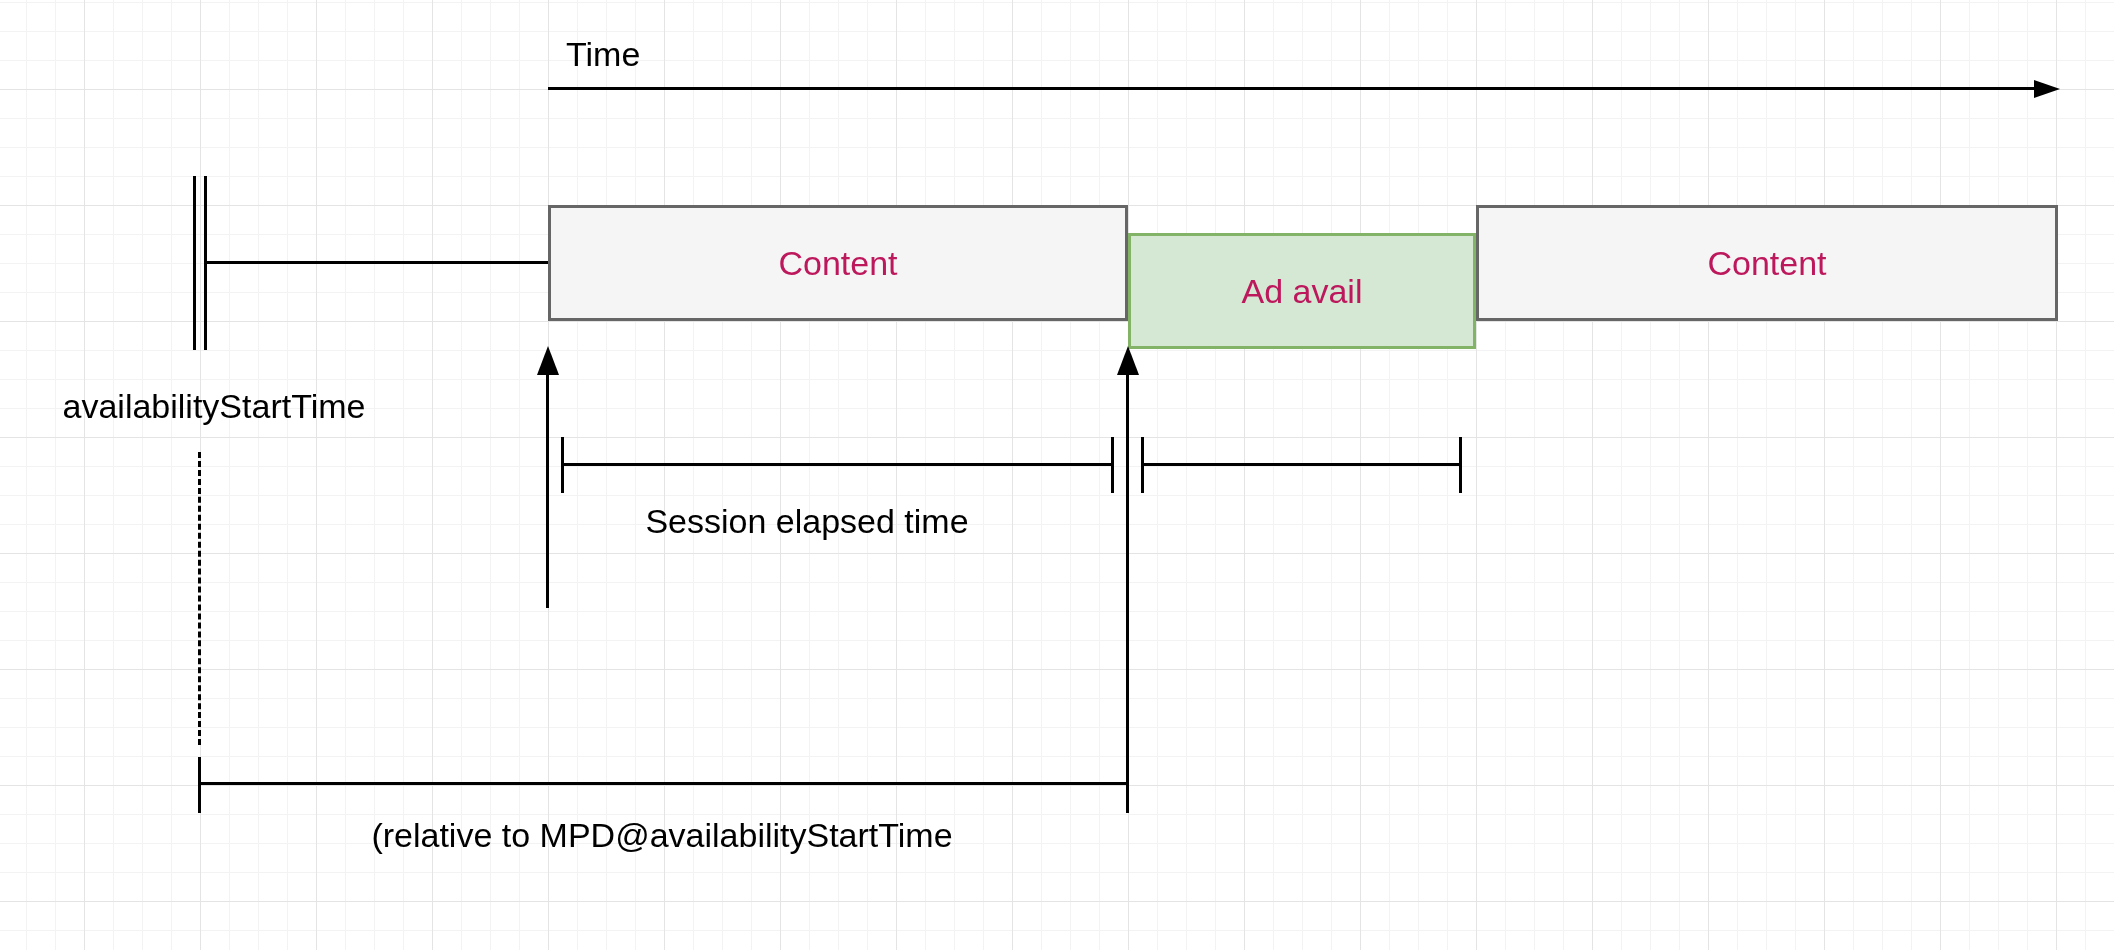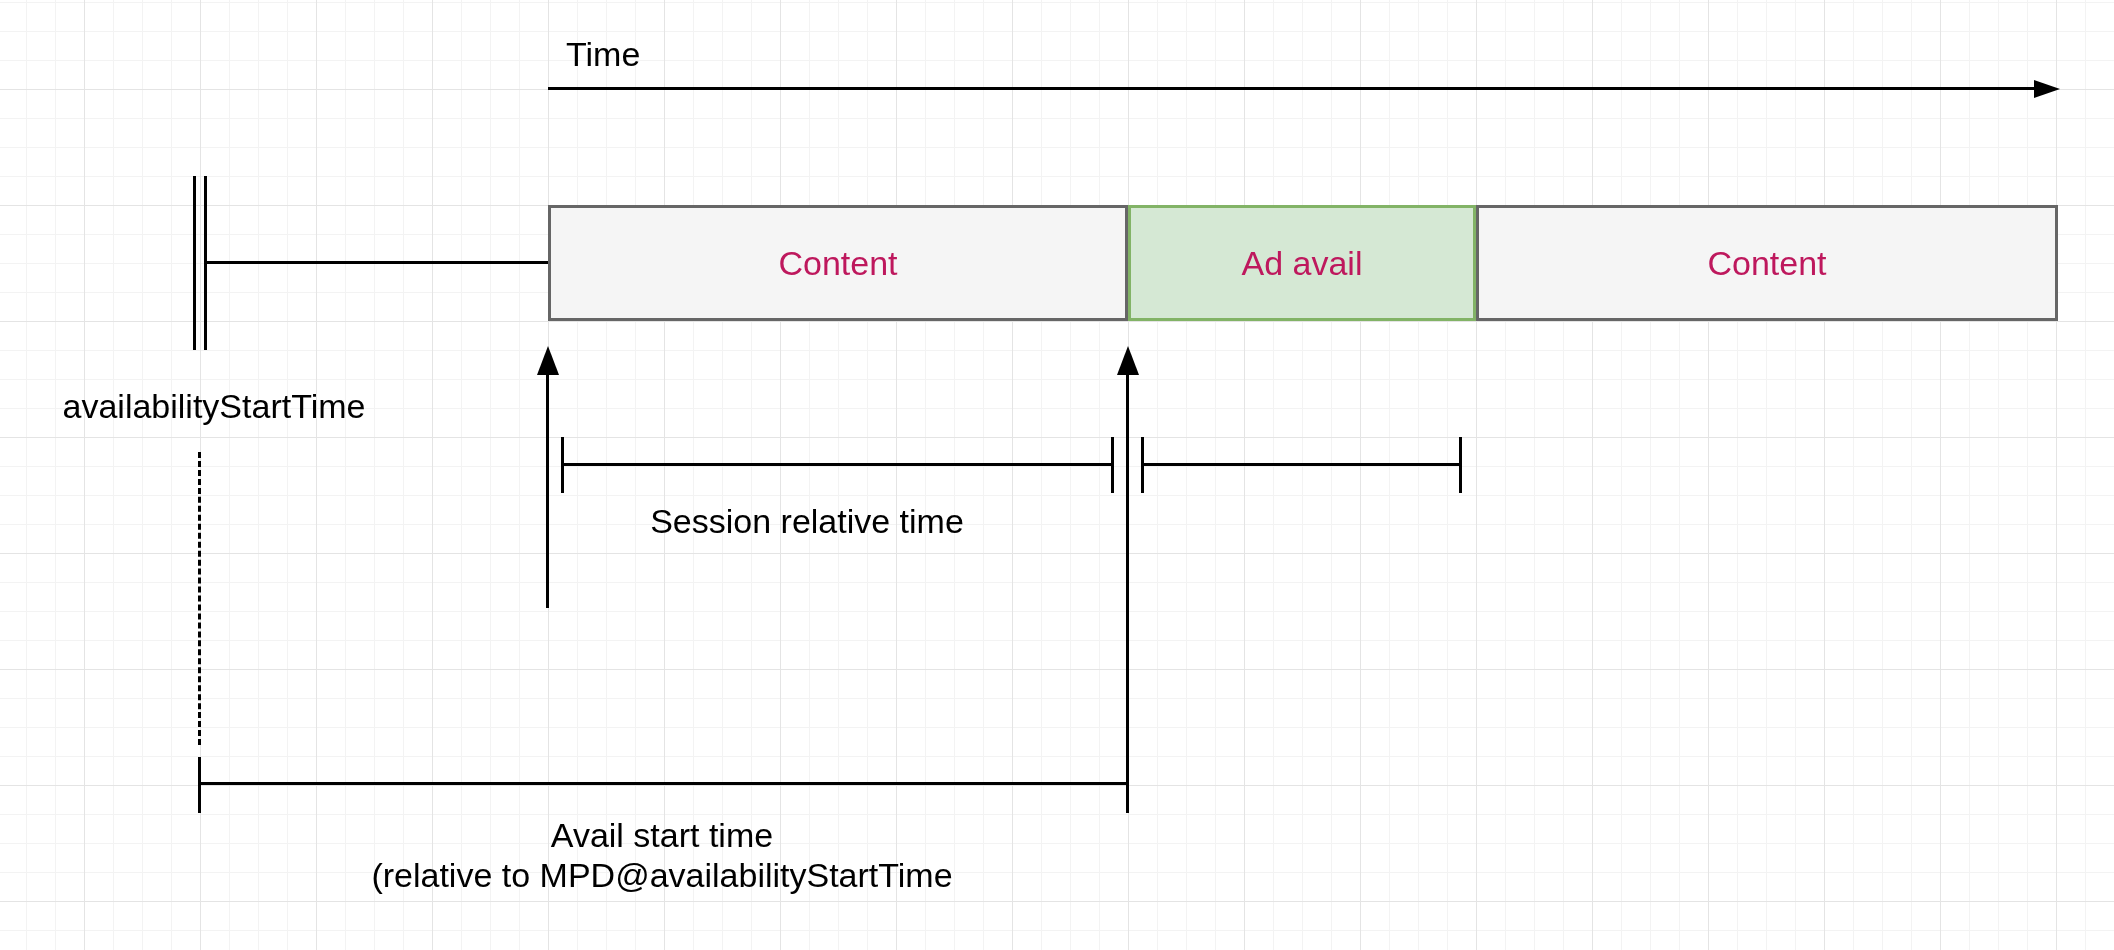--- a/index.html
+++ b/index.html
@@ -64,50 +64,49 @@
 
 <div class="canvas">
 
   <div class="label" style="left:566px; top:34px;">Time</div>
   <div class="hline" style="left:548px; top:87px; width:1492px;"></div>
   <div class="arrow-right" style="left:2034px; top:80px;"></div>
 
   <div class="seg" style="left: 548px; width: 580px; background: rgb(245, 245, 245); border-color: rgb(102, 102, 102);">
     <span>Content</span>
   </div>
-  <div class="seg" style="left: 1128px; width: 348px; background: rgb(213, 232, 212); border-color: rgb(130, 179, 102);">
+  <div class="seg" style="left: 1128px; width: 348px; background: rgb(213, 232, 212); border-color: rgb(130, 179, 102); margin-top: 28px;">
     <span>Ad avail</span>
   </div>
   <div class="seg" style="left: 1476px; width: 582px; background: rgb(245, 245, 245); border-color: rgb(102, 102, 102);">
     <span>Content</span>
   </div>
 
   <div class="vline" style="left:193px; top:176px; height:174px;"></div>
   <div class="vline" style="left:204px; top:176px; height:174px;"></div>
   <div class="hline" style="left:204px; top:261px; width:344px;"></div>
   <div class="label center" style="left:0px; top:386px; width:404px;">availabilityStartTime</div>
 
   <div class="arrow-up" style="left:537px; top:346px;"></div>
   <div class="vline" style="left:546px; top:370px; height:238px;"></div>
 
   <div class="arrow-up" style="left:1117px; top:346px;"></div>
   <div class="vline" style="left:1126px; top:370px; height:443px;"></div>
 
   <div class="vline" style="left:561px; top:437px; height:56px;"></div>
   <div class="hline" style="left:563px; top:463px; width:551px;"></div>
   <div class="vline" style="left:1111px; top:437px; height:56px;"></div>
-  <div class="label center" style="left:595px; top:501px; width:400px;">Session relative time</div>
+  <div class="label center" style="left:595px; top:501px; width:400px;">Session elapsed time</div>
 
   <div class="vline" style="left:1141px; top:437px; height:56px;"></div>
   <div class="hline" style="left:1143px; top:463px; width:318px;"></div>
   <div class="vline" style="left:1459px; top:437px; height:56px;"></div>
 
 
   <div class="dashed-vline" style="left:198px; top:452px; height:293px;"></div>
 
   <div class="vline" style="left:198px; top:757px; height:56px;"></div>
   <div class="hline" style="left:200px; top:782px; width:928px;"></div>
   <div class="label center" style="left:350px; top:815px; width:600px;">
-    <div>Avail start time</div>
     <div>(relative to MPD@availabilityStartTime</div>
   </div>
 
 </div>
 
 </body></html>

